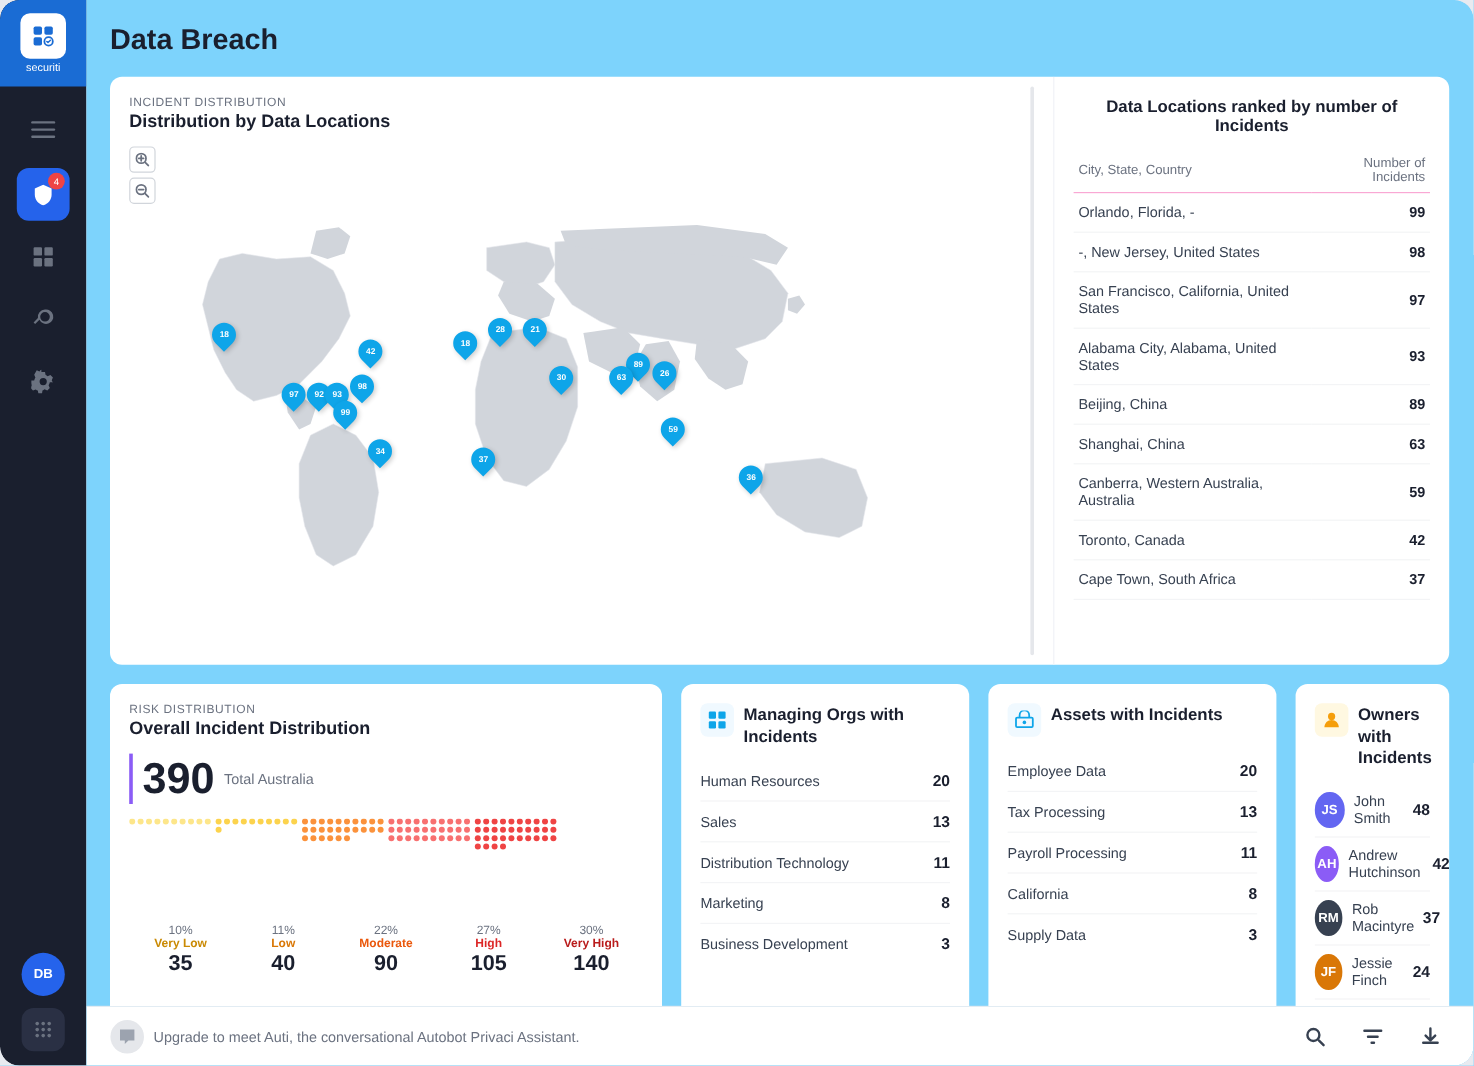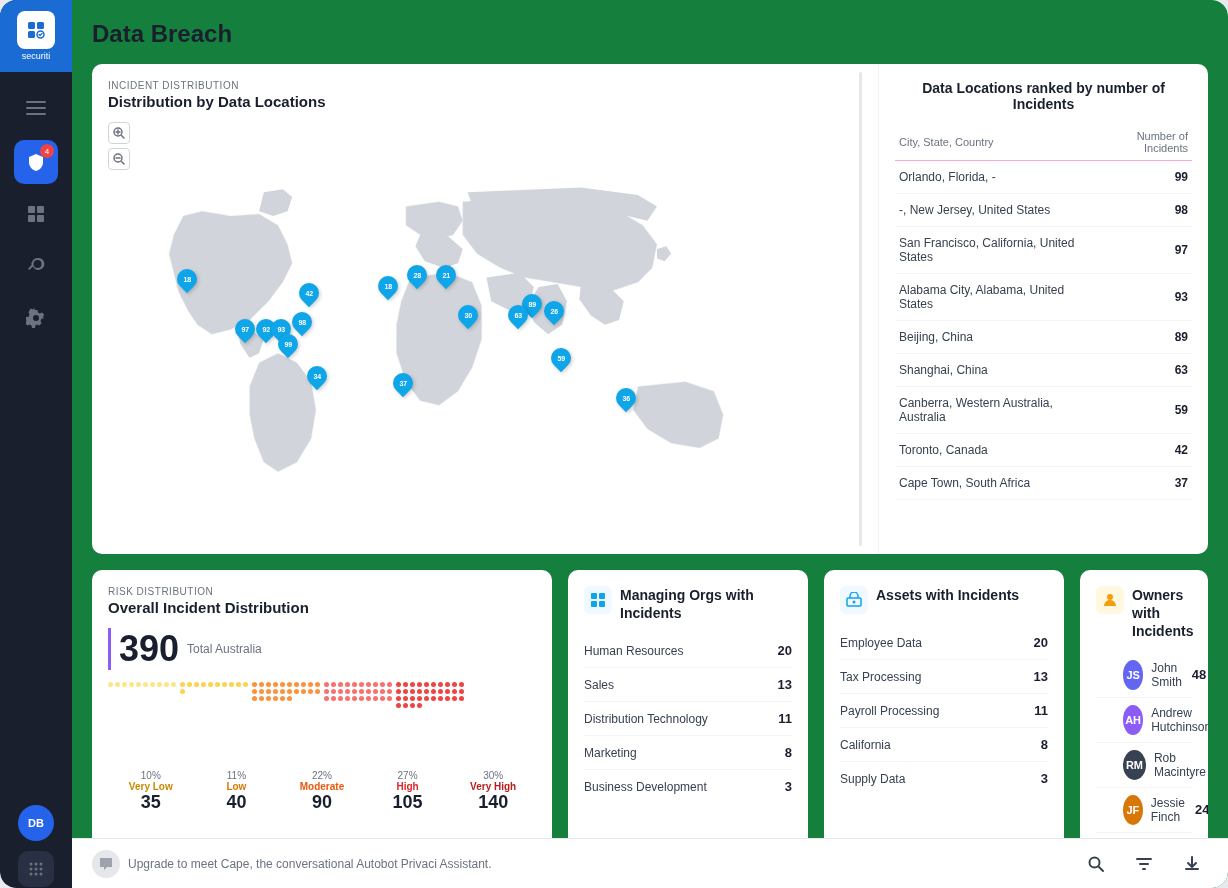--- a/index.html
+++ b/index.html
@@ -13,21 +13,21 @@
       border-radius: 16px;
     }
 
     
     .sidebar {
       width: 72px;
       background: #1a1f2e;
       display: flex;
       flex-direction: column;
       align-items: center;
-      padding: 0 0 1px;
+      padding: 0 0 12px;
       flex-shrink: 0;
       border-radius: 16px 0 0 16px;
     }
     .sidebar-logo {
       width: 72px;
       height: 72px;
       background: #1a6cd4;
       display: flex;
       align-items: center;
       justify-content: center;
@@ -141,21 +141,21 @@
       align-items: center;
       justify-content: center;
       cursor: pointer;
     }
 
     
     .main {
       flex: 1;
       display: flex;
       flex-direction: column;
-      background: #15803d;
+      background: #7dd3fc;
       overflow: hidden;
       border-radius: 0 16px 16px 0;
     }
 
     
     .content-area {
       flex: 1;
       overflow: auto;
       padding: 20px 20px 12px;
     }
@@ -412,21 +412,20 @@
     .avatar-circle {
       width: 30px;
       height: 30px;
       border-radius: 50%;
       display: flex;
       align-items: center;
       justify-content: center;
       font-size: 11px;
       font-weight: 600;
       color: white;
-      margin-left: 27px;
     }
 
     .owner-name {
       font-size: 12px;
       color: #374151;
     }
 
     .owner-count {
       font-size: 13px;
       font-weight: 600;
@@ -1034,21 +1033,21 @@
       </div>
     </div>
   </div>
 
   <div class="bottom-bar">
     <div class="chat-bubble-icon">
       <svg width="14" height="14" viewBox="0 0 14 14" fill="#9ca3af">
         <path d="M1 1h12v9H8l-3 3v-3H1z"></path>
       </svg>
     </div>
-    <span class="bottom-bar-text">Upgrade to meet Cape, the conversational Autobot Privaci Assistant.</span>
+    <span class="bottom-bar-text">Upgrade to meet Auti, the conversational Autobot Privaci Assistant.</span>
     <div class="bottom-bar-actions">
       <div class="bottom-bar-btn">
         <svg width="18" height="18" viewBox="0 0 18 18" fill="none" stroke="#374151" stroke-width="2">
           <circle cx="7.5" cy="7.5" r="5"></circle>
             <path d="M12 12l4 4" stroke-linecap="round"></path>
         </svg>
       </div>
       <div class="bottom-bar-btn">
         <svg width="18" height="18" viewBox="0 0 18 18" fill="none" stroke="#374151" stroke-width="2">
           <path d="M2 4h14M5 9h8M8 14h2" stroke-linecap="round"></path>

